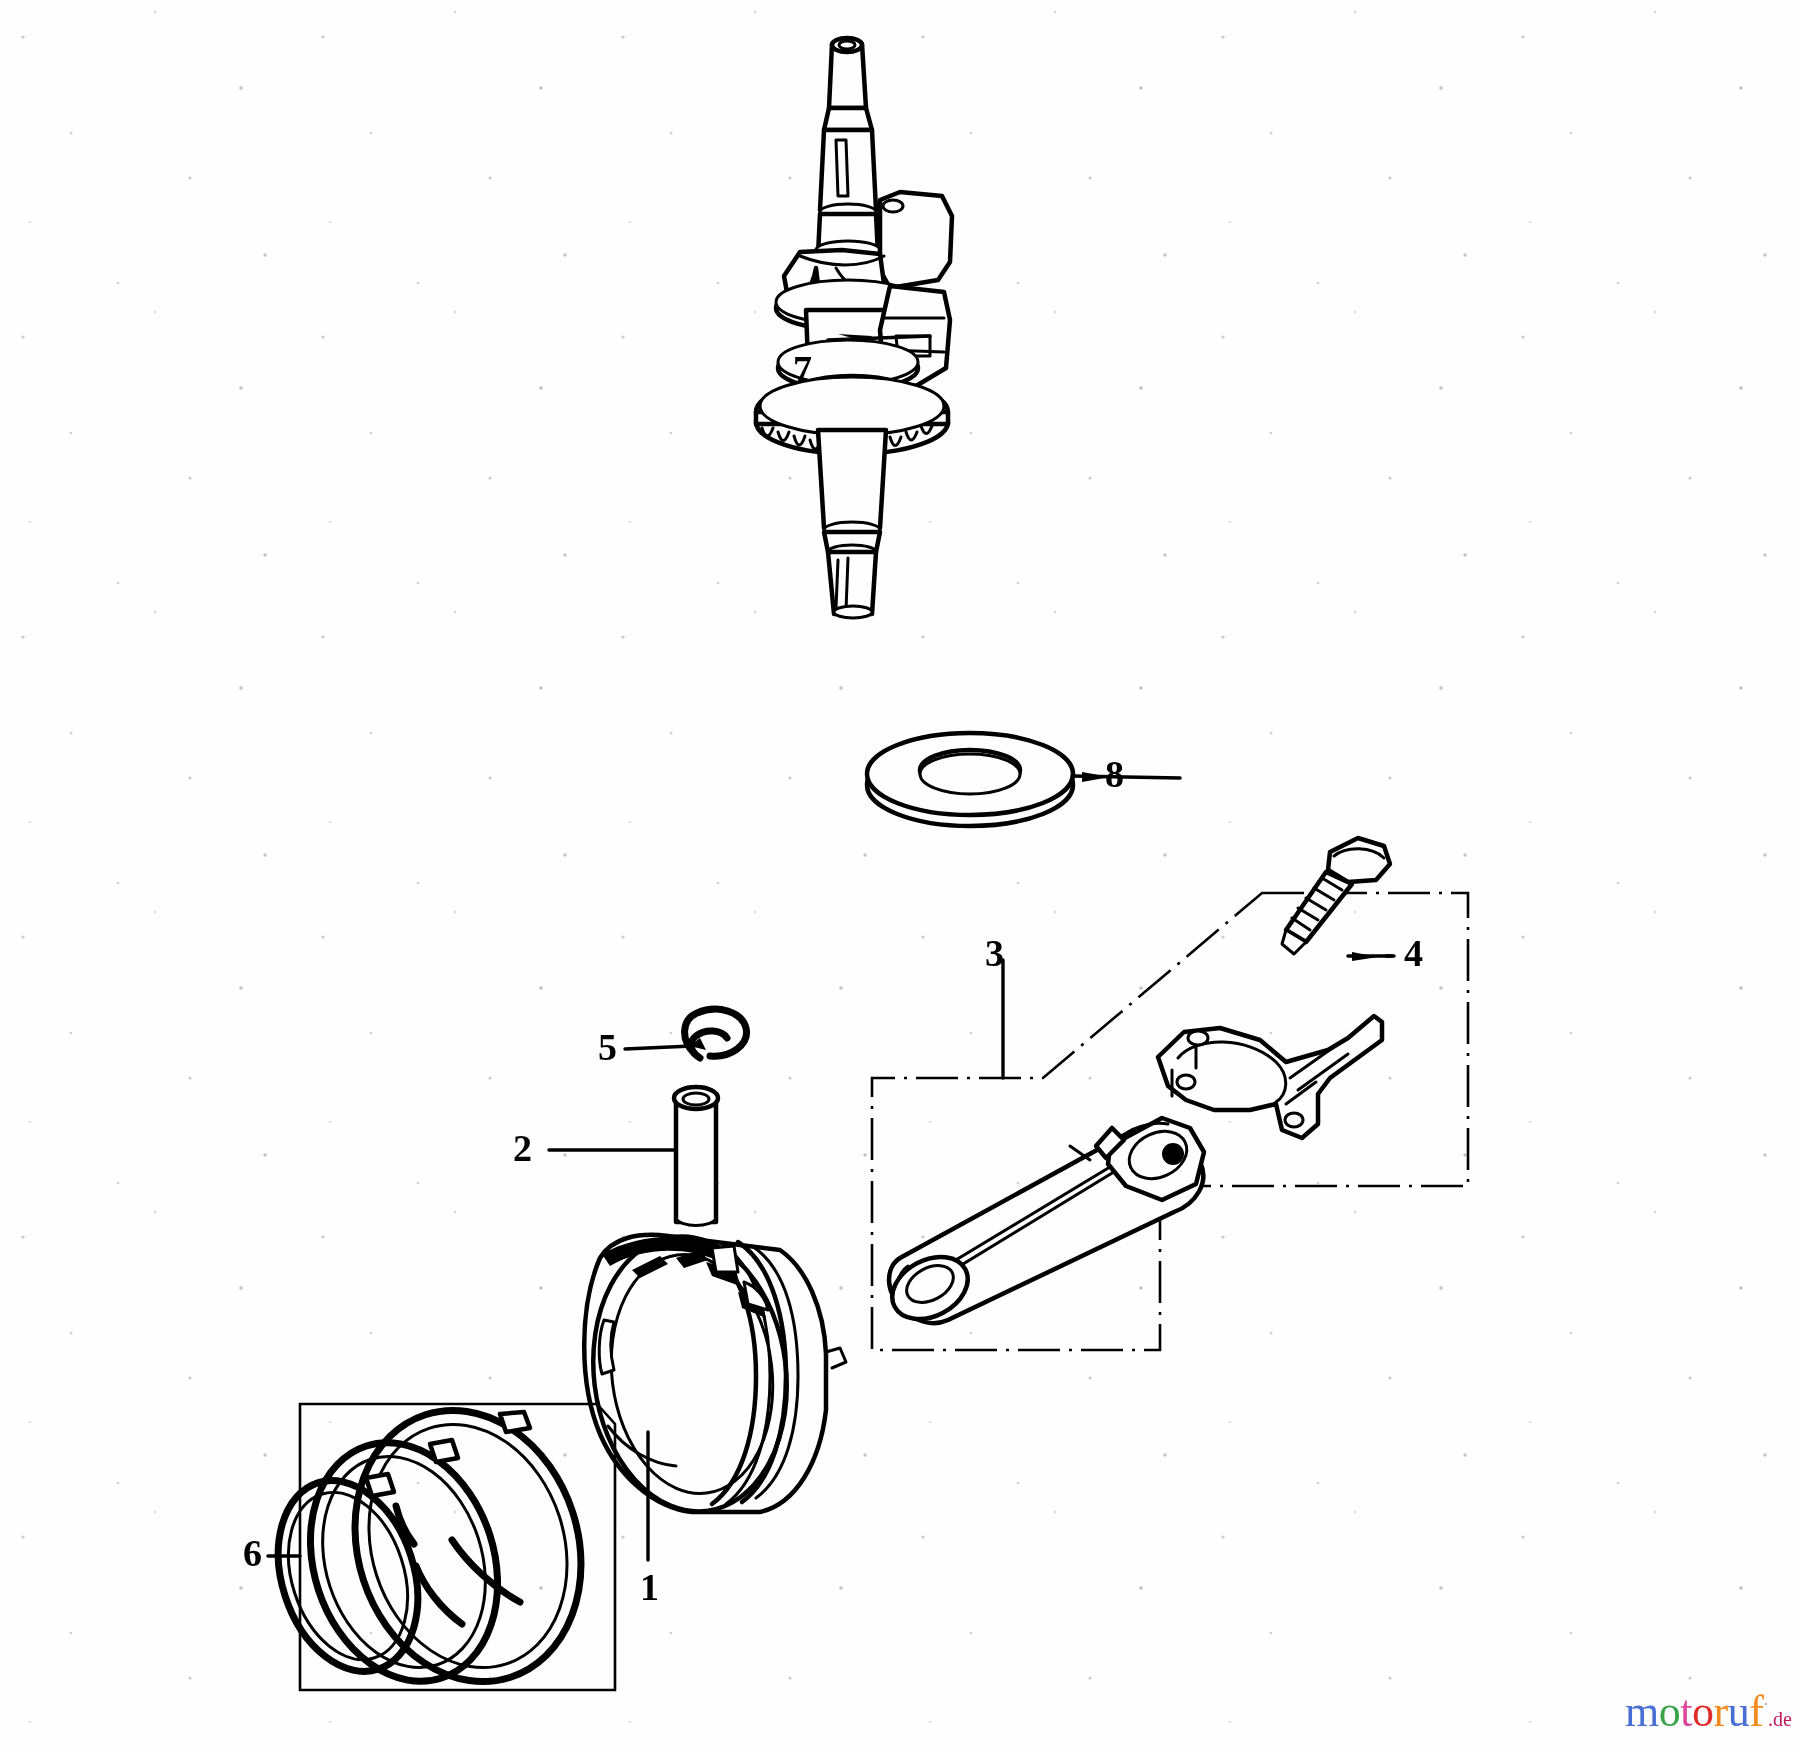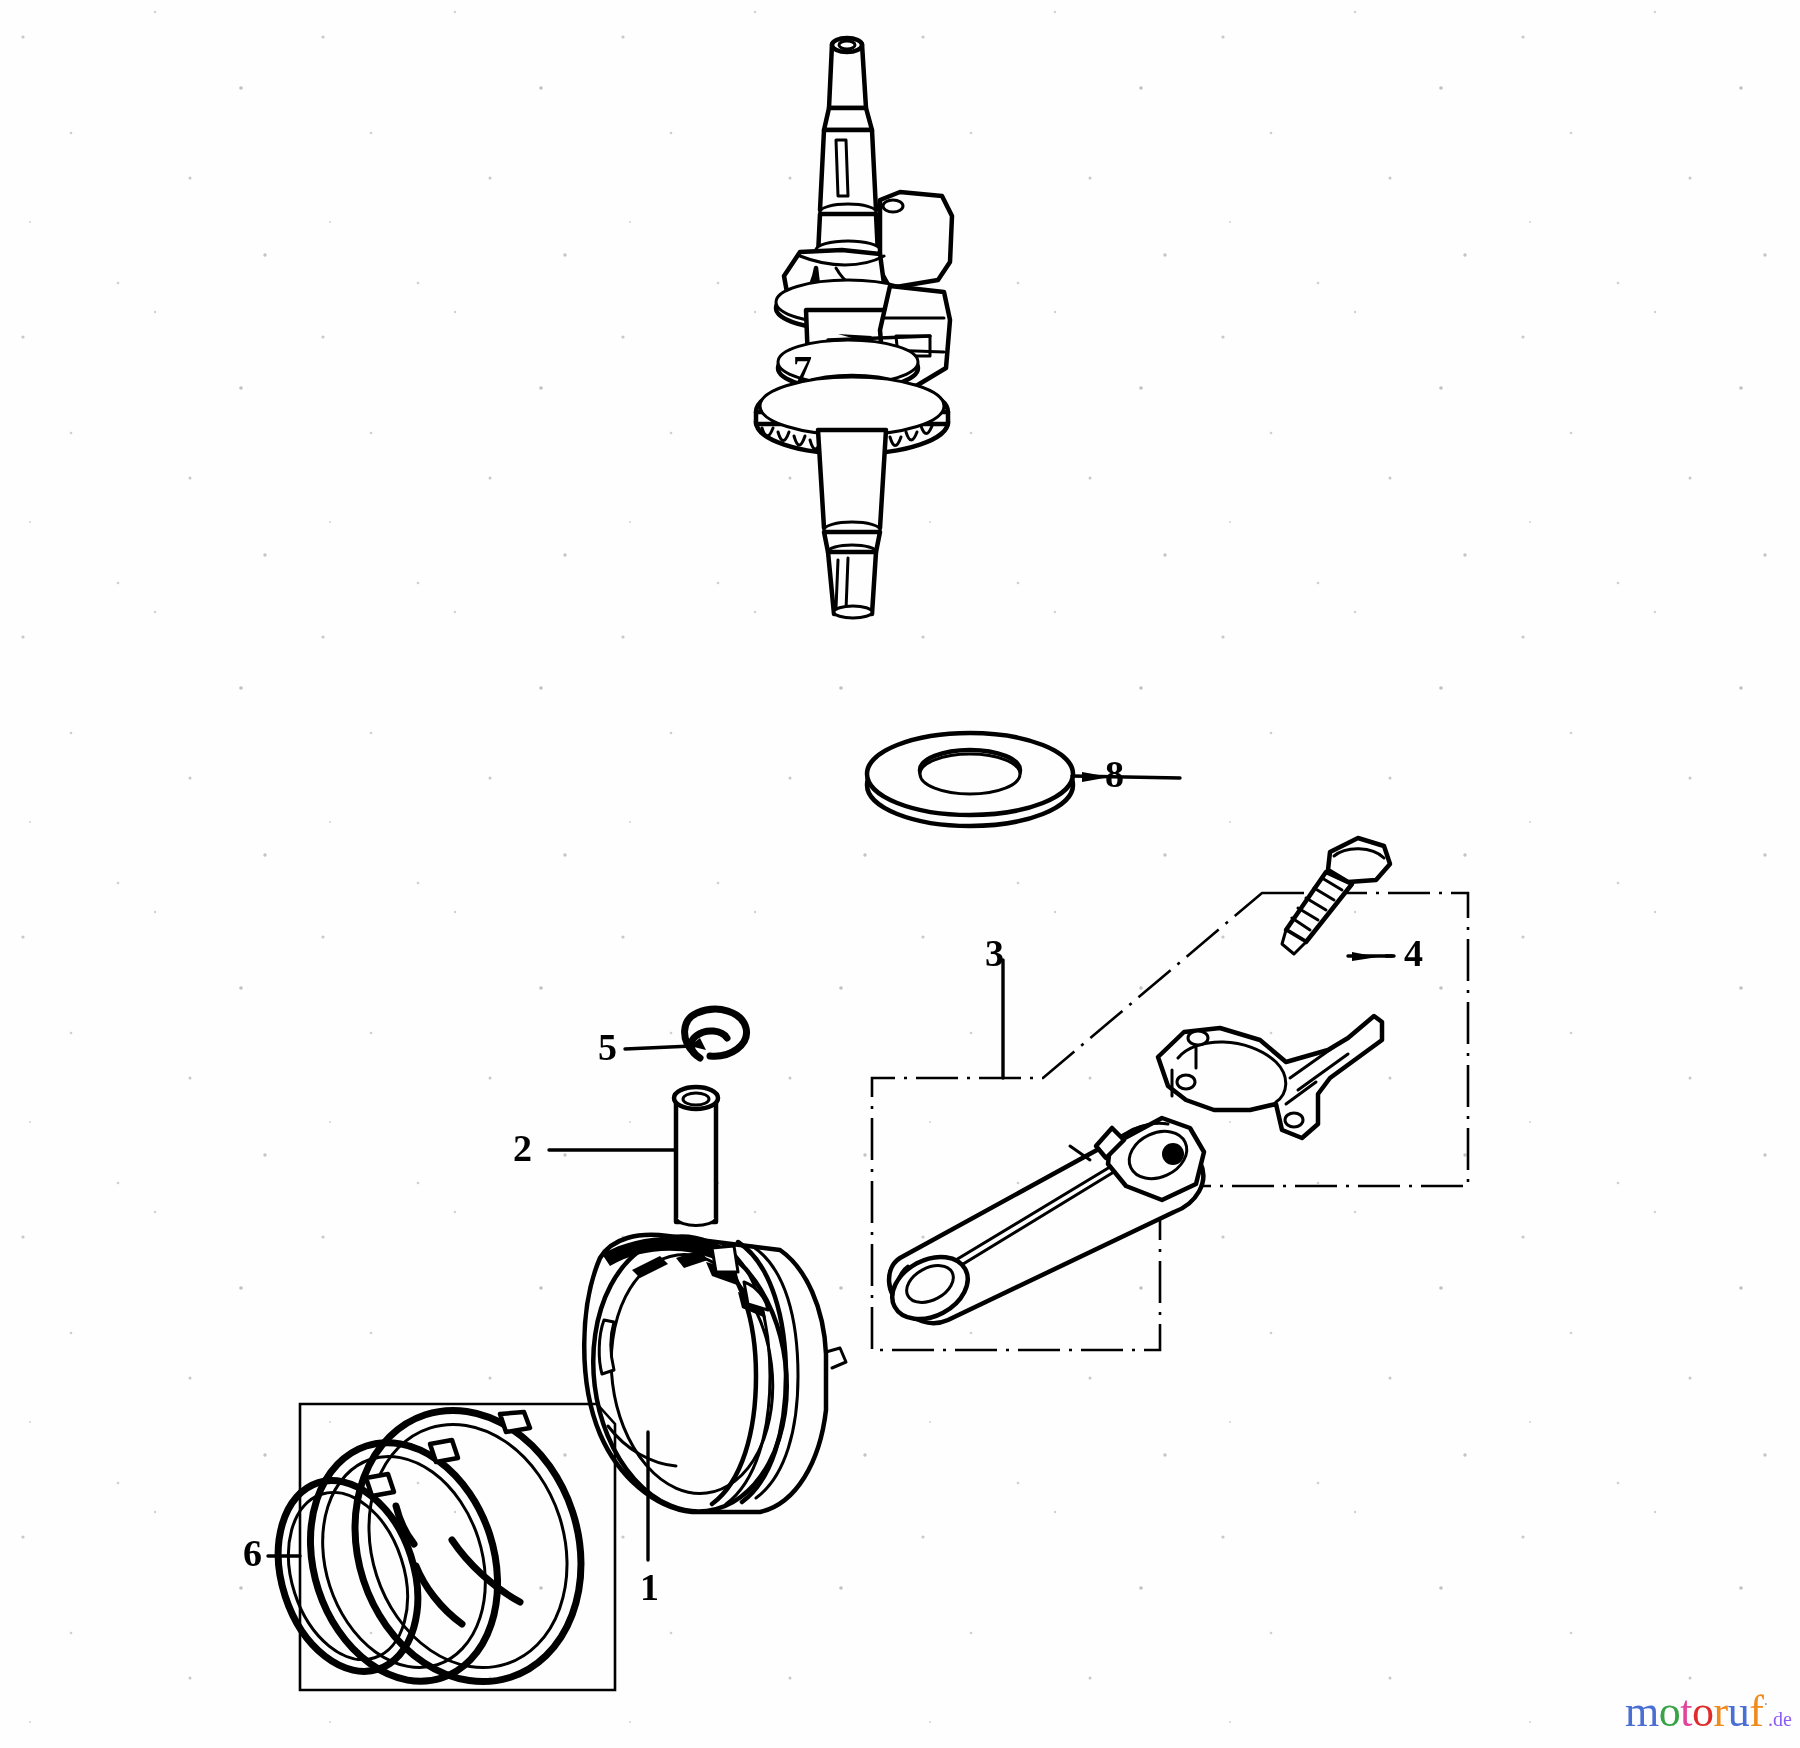--- a/index.html
+++ b/index.html
@@ -43,21 +43,21 @@
     letter-spacing: -0.5px;
     white-space: nowrap;
   }
   #watermark .dot-sup {
     font-size: 16px;
     vertical-align: super;
     color: #9aa0a6;
   }
   #watermark .de {
     font-size: 20px;
-    color: #8b5cf6;
+    color: #be185d;
     letter-spacing: 0;
   }
 </style>
 </head>
 <body>
 
 <div id="page">
 
   <svg id="diagram-svg" viewBox="0 0 1800 1748" xmlns="http://www.w3.org/2000/svg">
     <defs>

